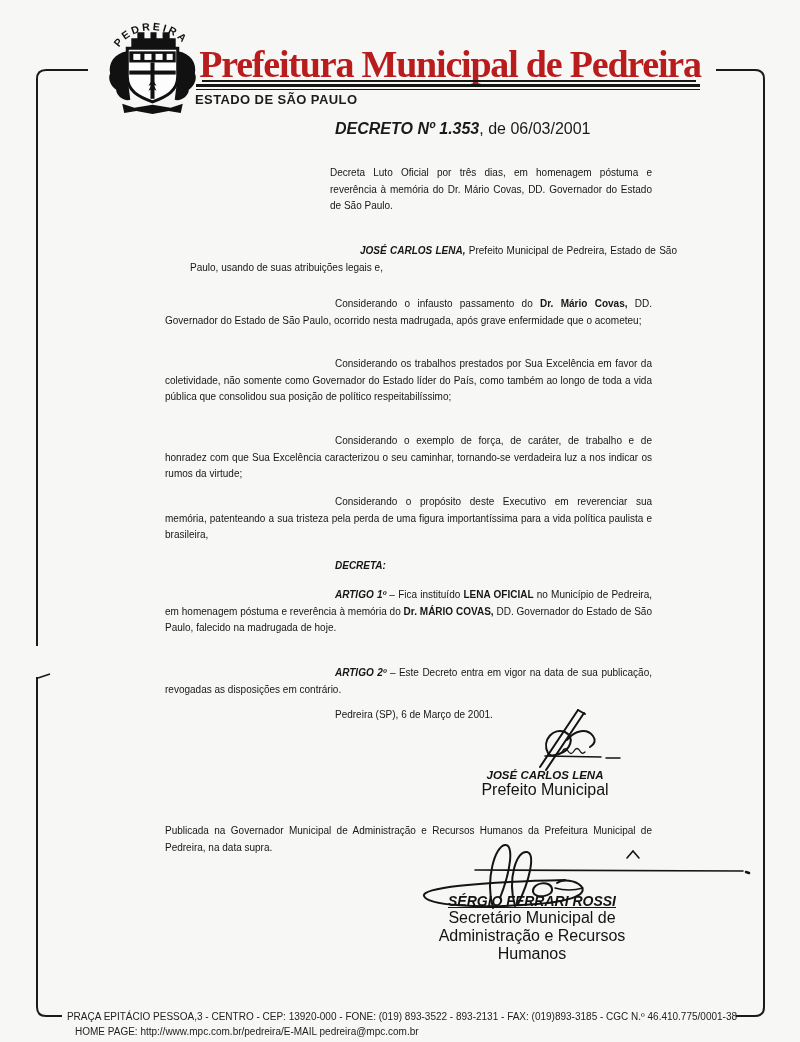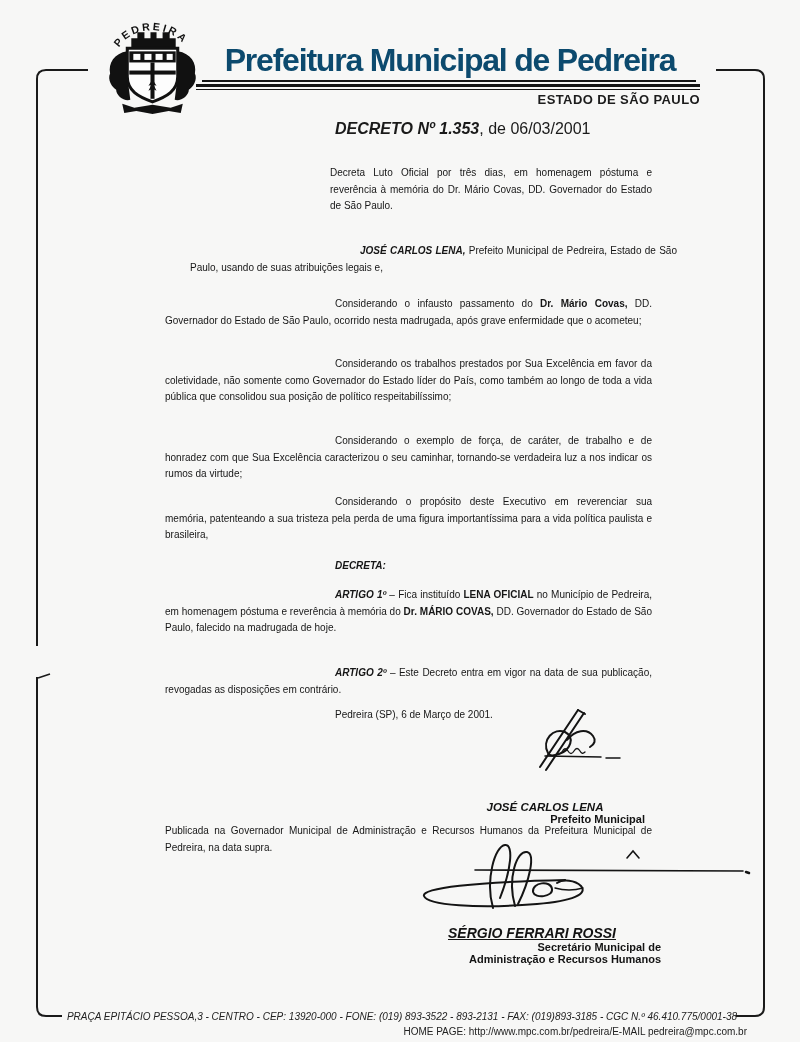--- a/index.html
+++ b/index.html
@@ -13,33 +13,33 @@
   }
   .abs{position:absolute;}
   .para{
     font-size:10px;line-height:16.6px;
     text-align:justify;color:#161616;
   }
   .indent{text-indent:170px;}
   .bi{font-weight:700;font-style:italic;}
   .b{font-weight:700;}
   .page-title{
-    font-family:Liberation Sans, sans-serif;
-    font-weight:700;font-size:32px;letter-spacing:-1.2px;
-    color:#0c4a6e;text-align:center;white-space:nowrap;
+    font-family:Liberation Serif, serif;
+    font-weight:700;font-size:38px;letter-spacing:-1.2px;
+    color:#b91c1c;text-align:center;white-space:nowrap;
   }
   .rule{background:#151515;}
   .subtitle{
     font-size:13px;font-weight:700;letter-spacing:.4px;
-    text-align:right;color:#1c1c1c;
+    text-align:left;color:#1c1c1c;
   }
   .decree-line{font-size:16px;}
   .center-col{text-align:center;}
-  .sig-name{font-size:11.5px;font-weight:700;font-style:italic;color:#131313;margin-top:32px;}
-  .sig-role{font-size:11px;font-weight:700;color:#131313;text-align:right;}
+  .sig-name{font-size:11.5px;font-weight:700;font-style:italic;color:#131313;}
+  .sig-role{font-size:16px;font-weight:400;color:#131313;}
   .footer-txt{font-size:10px;color:#222;white-space:nowrap;}
   svg{display:block;}
 </style>
 </head>
 <body>
 
 <svg class="abs" style="left:0;top:0;" width="800" height="1042" viewBox="0 0 800 1042">
   <path d="M88,70 H46 Q37,70 37,79 V646 M37,677 V1007 Q37,1016 46,1016 H62" fill="none" stroke="#1a1a1a" stroke-width="2"></path>
   <path d="M38,678 L50,674" fill="none" stroke="#1a1a1a" stroke-width="1.5"></path>
   <path d="M716,70 H755 Q764,70 764,79 V1007 Q764,1016 755,1016 H736" fill="none" stroke="#1a1a1a" stroke-width="2"></path>
@@ -141,17 +141,17 @@
     <path d="M118,54 C117,44 136,42 137,51 C138,59 120,61 118,54"></path>
     <path d="M140,50 q14,4 28,0" stroke-width="1.5"></path>
   </g>
 </svg>
 <div class="abs center-col" style="left:403px;top:893px;width:258px;">
   <div class="sig-name" style="font-size:14px;text-decoration:underline;">SÉRGIO FERRARI ROSSI</div>
   <div class="sig-role">Secretário Municipal de</div>
   <div class="sig-role">Administração e Recursos Humanos</div>
 </div>
 
-<div class="abs footer-txt" style="left:56px;top:1011px;width:692px;text-align:center;font-style:italic;">PRAÇA EPITÁCIO PESSOA,3 - CENTRO - CEP: 13920-000 - FONE: (019) 893-3522 - 893-2131 - FAX: (019)893-3185 - CGC N.º 46.410.775/0001-38</div>
-<div class="abs" style="left:75px;top:1026px;width:672px;display:flex;justify-content:flex-end;">
+<div class="abs footer-txt" style="left:56px;top:1011px;width:692px;text-align:center;">PRAÇA EPITÁCIO PESSOA,3 - CENTRO - CEP: 13920-000 - FONE: (019) 893-3522 - 893-2131 - FAX: (019)893-3185 - CGC N.º 46.410.775/0001-38</div>
+<div class="abs" style="left:75px;top:1026px;width:672px;display:flex;justify-content:flex-start;">
   <span class="footer-txt">HOME PAGE: http://www.mpc.com.br/pedreira/</span>
   <span class="footer-txt">E-MAIL pedreira@mpc.com.br</span>
 </div>
 
 </body></html>

